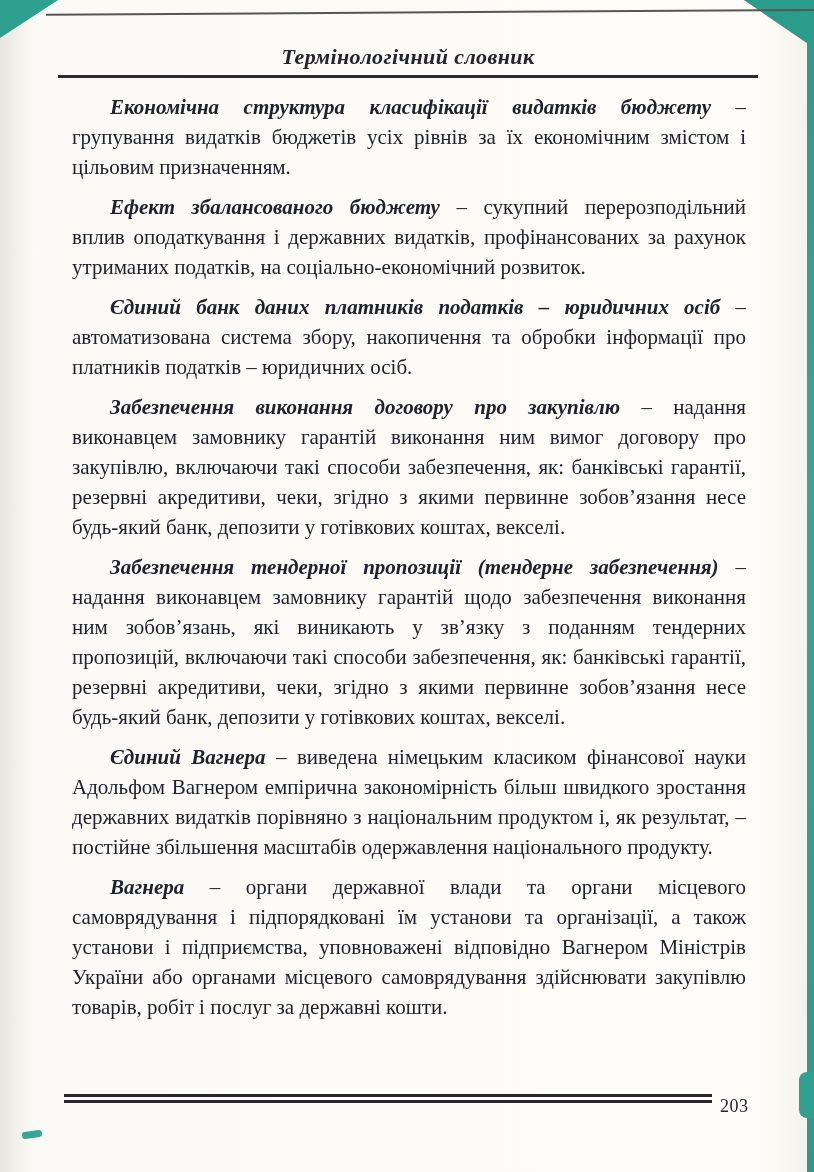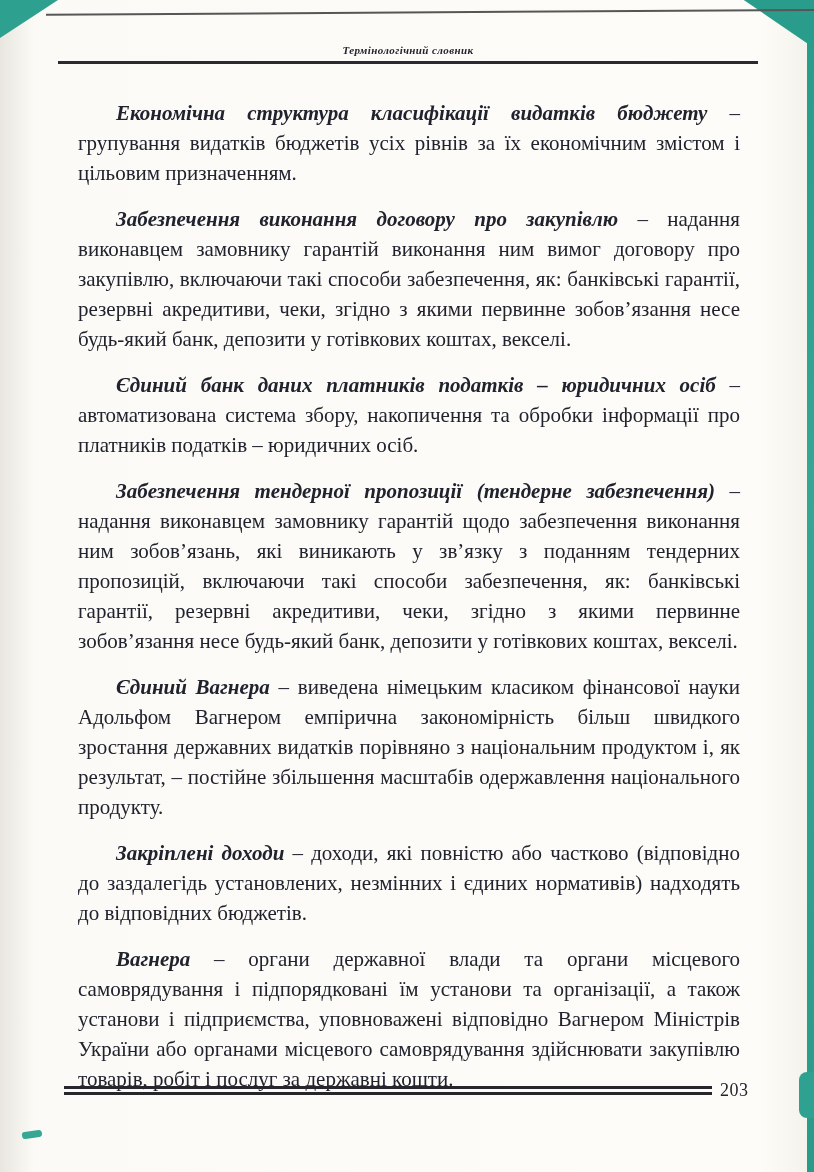--- a/index.html
+++ b/index.html
@@ -55,41 +55,41 @@
   }
   
   header {
     position: absolute;
     top: 44px; left: 58px; right: 56px;
   }
   .header-title {
     text-align: center;
     font-weight: bold;
     font-style: italic;
-    font-size: 11px;
+    font-size: 22px;
     letter-spacing: 0.4px;
     color: #23242e;
   }
   .header-rule {
     margin-top: 5px;
     height: 2.5px;
     background: #2a2a30;
   }
   
   main {
     position: absolute;
     top: 82px; left: 62px; right: 58px;
     color: #20222e;
     font-size: 21px;
     line-height: 30px;
     text-align: justify;
     hyphens: auto;
   }
   main p {
-    margin: 16px;
+    margin: 10px;
     text-indent: 38px;
   }
   .term {
     font-weight: bold;
     font-style: italic;
   }
   
   footer {
     position: absolute;
     top: 1080px; left: 64px;
@@ -100,20 +100,21 @@
     width: 648px;
     height: 3px;
     border-top: 3px solid #26262c;
     border-bottom: 3px solid #26262c;
   }
   .page-number {
     margin-left: 8px;
     font-size: 18px;
     color: #23242e;
     letter-spacing: 0.5px;
+    margin-top: 16px;
   }
 </style>
 </head>
 <body>
 
 <div class="page">
 
   <div class="teal corner-tl"></div>
   <div class="teal corner-tr"></div>
   <div class="teal edge-right"></div>
@@ -121,25 +122,25 @@
   <div class="teal mark-bl"></div>
   <div class="top-edge"></div>
 
   <header>
     <div class="header-title">Термінологічний словник</div>
     <div class="header-rule"></div>
   </header>
 
   <main>
     <p><span class="term">Економічна структура класифікації видатків бюджету</span><span> – групування видатків бюджетів усіх рівнів за їх економічним змістом і цільовим призначенням.</span></p>
+    <p><span class="term">Ефект збалансованого бюджету</span><span> – сукупний перерозподільний вплив оподаткування і державних видатків, профінансованих за рахунок утриманих податків, на соціально-економічний розвиток.</span></p>
+    <p><span class="term">Єдиний банк даних платників податків – юридичних осіб</span><span> – автоматизована система збору, накопичення та обробки інформації про платників податків – юридичних осіб.</span></p>
     <p><span class="term">Забезпечення виконання договору про закупівлю</span><span> – надання виконавцем замовнику гарантій виконання ним вимог договору про закупівлю, включаючи такі способи забезпечення, як: банківські гарантії, резервні акредитиви, чеки, згідно з якими первинне зобов’язання несе будь-який банк, депозити у готівкових коштах, векселі.</span></p>
-    <p><span class="term">Єдиний банк даних платників податків – юридичних осіб</span><span> – автоматизована система збору, накопичення та обробки інформації про платників податків – юридичних осіб.</span></p>
     <p><span class="term">Забезпечення тендерної пропозиції (тендерне забезпечення)</span><span> – надання виконавцем замовнику гарантій щодо забезпечення виконання ним зобов’язань, які виникають у зв’язку з поданням тендерних пропозицій, включаючи такі способи забезпечення, як: банківські гарантії, резервні акредитиви, чеки, згідно з якими первинне зобов’язання несе будь-який банк, депозити у готівкових коштах, векселі.</span></p>
     <p><span class="term">Єдиний Вагнера</span><span> – виведена німецьким класиком фінансової науки Адольфом Вагнером емпірична закономірність більш швидкого зростання державних видатків порівняно з національним продуктом і, як результат, – постійне збільшення масштабів одержавлення національного продукту.</span></p>
-    <p><span class="term">Закріплені доходи</span><span> – доходи, які повністю або частково (відповідно до заздалегідь установлених, незмінних і єдиних нормативів) надходять до відповідних бюджетів.</span></p>
     <p><span class="term">Вагнера</span><span> – органи державної влади та органи місцевого самоврядування і підпорядковані їм установи та організації, а також установи і підприємства, уповноважені відповідно Вагнером Міністрів України або органами місцевого самоврядування здійснювати закупівлю товарів, робіт і послуг за державні кошти.</span></p>
   </main>
 
   <footer>
     <div class="footer-rule"></div>
     <div class="page-number">203</div>
   </footer>
 
 </div>
 

